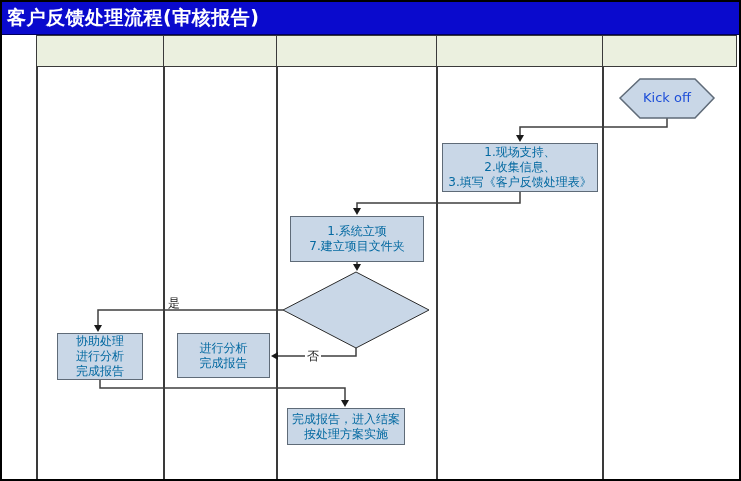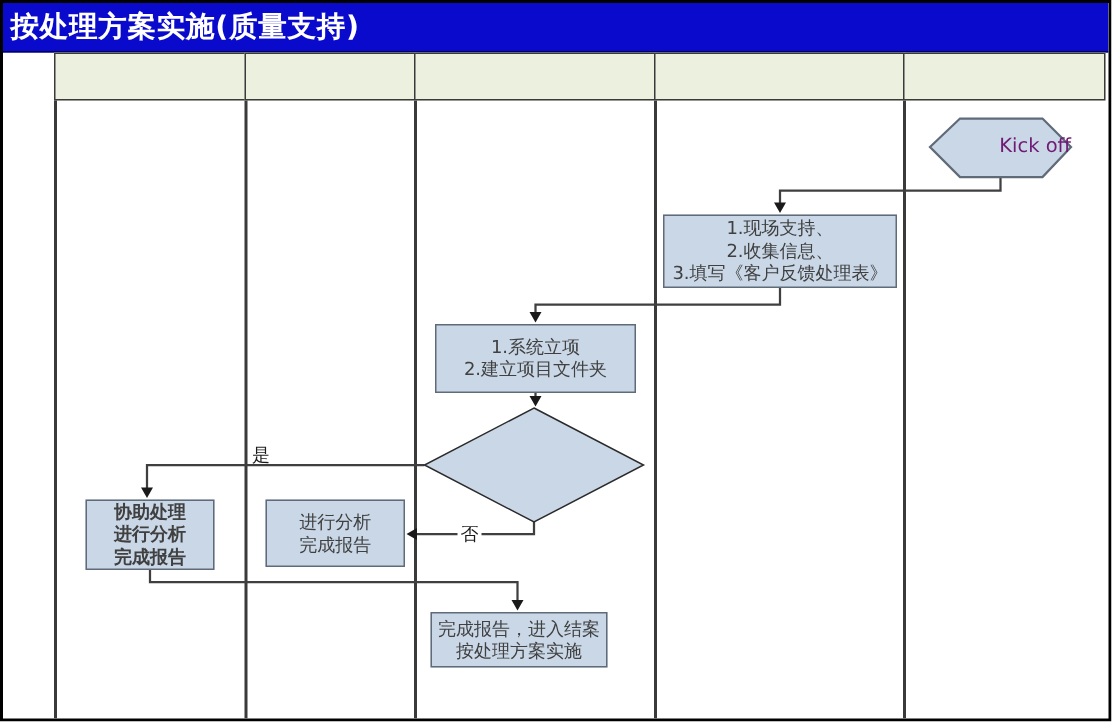--- a/index.html
+++ b/index.html
@@ -19,39 +19,39 @@
   }
   .vline{position:absolute;top:33px;bottom:0;width:2px;background:#3a3a3a;z-index:1;}
   .hcell{
     position:absolute;top:33px;height:32px;background:#ebf0df;
     border:1px solid #3a3a3a;box-sizing:border-box;z-index:2;
   }
   .flowsvg{position:absolute;left:0;top:0;z-index:3;}
   .node{
     position:absolute;background:#c9d7e7;border:1px solid #5f6b78;
     box-sizing:border-box;display:flex;align-items:center;justify-content:center;
-    z-index:4;text-align:center;color:#404040;font-size:12px;line-height:15px;
+    z-index:4;text-align:center;color:#0369a1;font-size:12px;line-height:15px;
     white-space:pre-line;
   }
   .freelabel{
     position:absolute;z-index:5;font-size:12px;color:#1a1a1a;line-height:14px;
   }
   .shape-label{
-    position:absolute;z-index:5;text-align:right;color:#701a75;
+    position:absolute;z-index:5;text-align:center;color:#1d4ed8;
     white-space:pre-line;
   }
   .no-bg{background:#ffffff;padding:0 2px;}
 </style>
 </head>
 <body>
 
 <div id="app">
 
   <div class="titlebar">
-    <span class="t">按处理方案实施(质量支持)</span>
+    <span class="t">客户反馈处理流程(审核报告)</span>
   </div>
 
   <div class="vline" style="left:34px;"></div>
   <div class="vline" style="left:161px;"></div>
   <div class="vline" style="left:274px;"></div>
   <div class="vline" style="left:434px;"></div>
   <div class="vline" style="left:600px;"></div>
 
   <div class="hcell" style="left:34px;width:129px;"></div>
   <div class="hcell" style="left:161px;width:115px;"></div>
@@ -79,22 +79,22 @@
     <polygon points="618,96 638,77 693,77 712,96 693,116 638,116" fill="#c9d7e7" stroke="#5f6b78" stroke-width="1.5"></polygon>
     <polygon points="354,270 427,308 354,346 281,308" fill="#c9d7e7" stroke="#2b2b2b" stroke-width="1"></polygon>
   </svg>
 
   <div class="shape-label" style="left:618px;top:88px;width:94px;font-size:13px;">Kick off</div>
 
   <div class="node" style="left:440px;top:141px;width:156px;height:49px;">1.现场支持、
 2.收集信息、
 3.填写《客户反馈处理表》</div>
   <div class="node" style="left:288px;top:214px;width:134px;height:46px;">1.系统立项
-2.建立项目文件夹</div>
-  <div class="node" style="left:55px;top:331px;width:86px;height:47px;font-weight:bold;">协助处理
+7.建立项目文件夹</div>
+  <div class="node" style="left:55px;top:331px;width:86px;height:47px;">协助处理
 进行分析
 完成报告</div>
   <div class="node" style="left:175px;top:331px;width:93px;height:45px;">进行分析
 完成报告</div>
   <div class="node" style="left:285px;top:406px;width:118px;height:37px;">完成报告，进入结案
 按处理方案实施</div>
 
   <div class="freelabel" style="left:166px;top:294px;">是</div>
   <div class="freelabel no-bg" style="left:303px;top:347px;">否</div>
 

